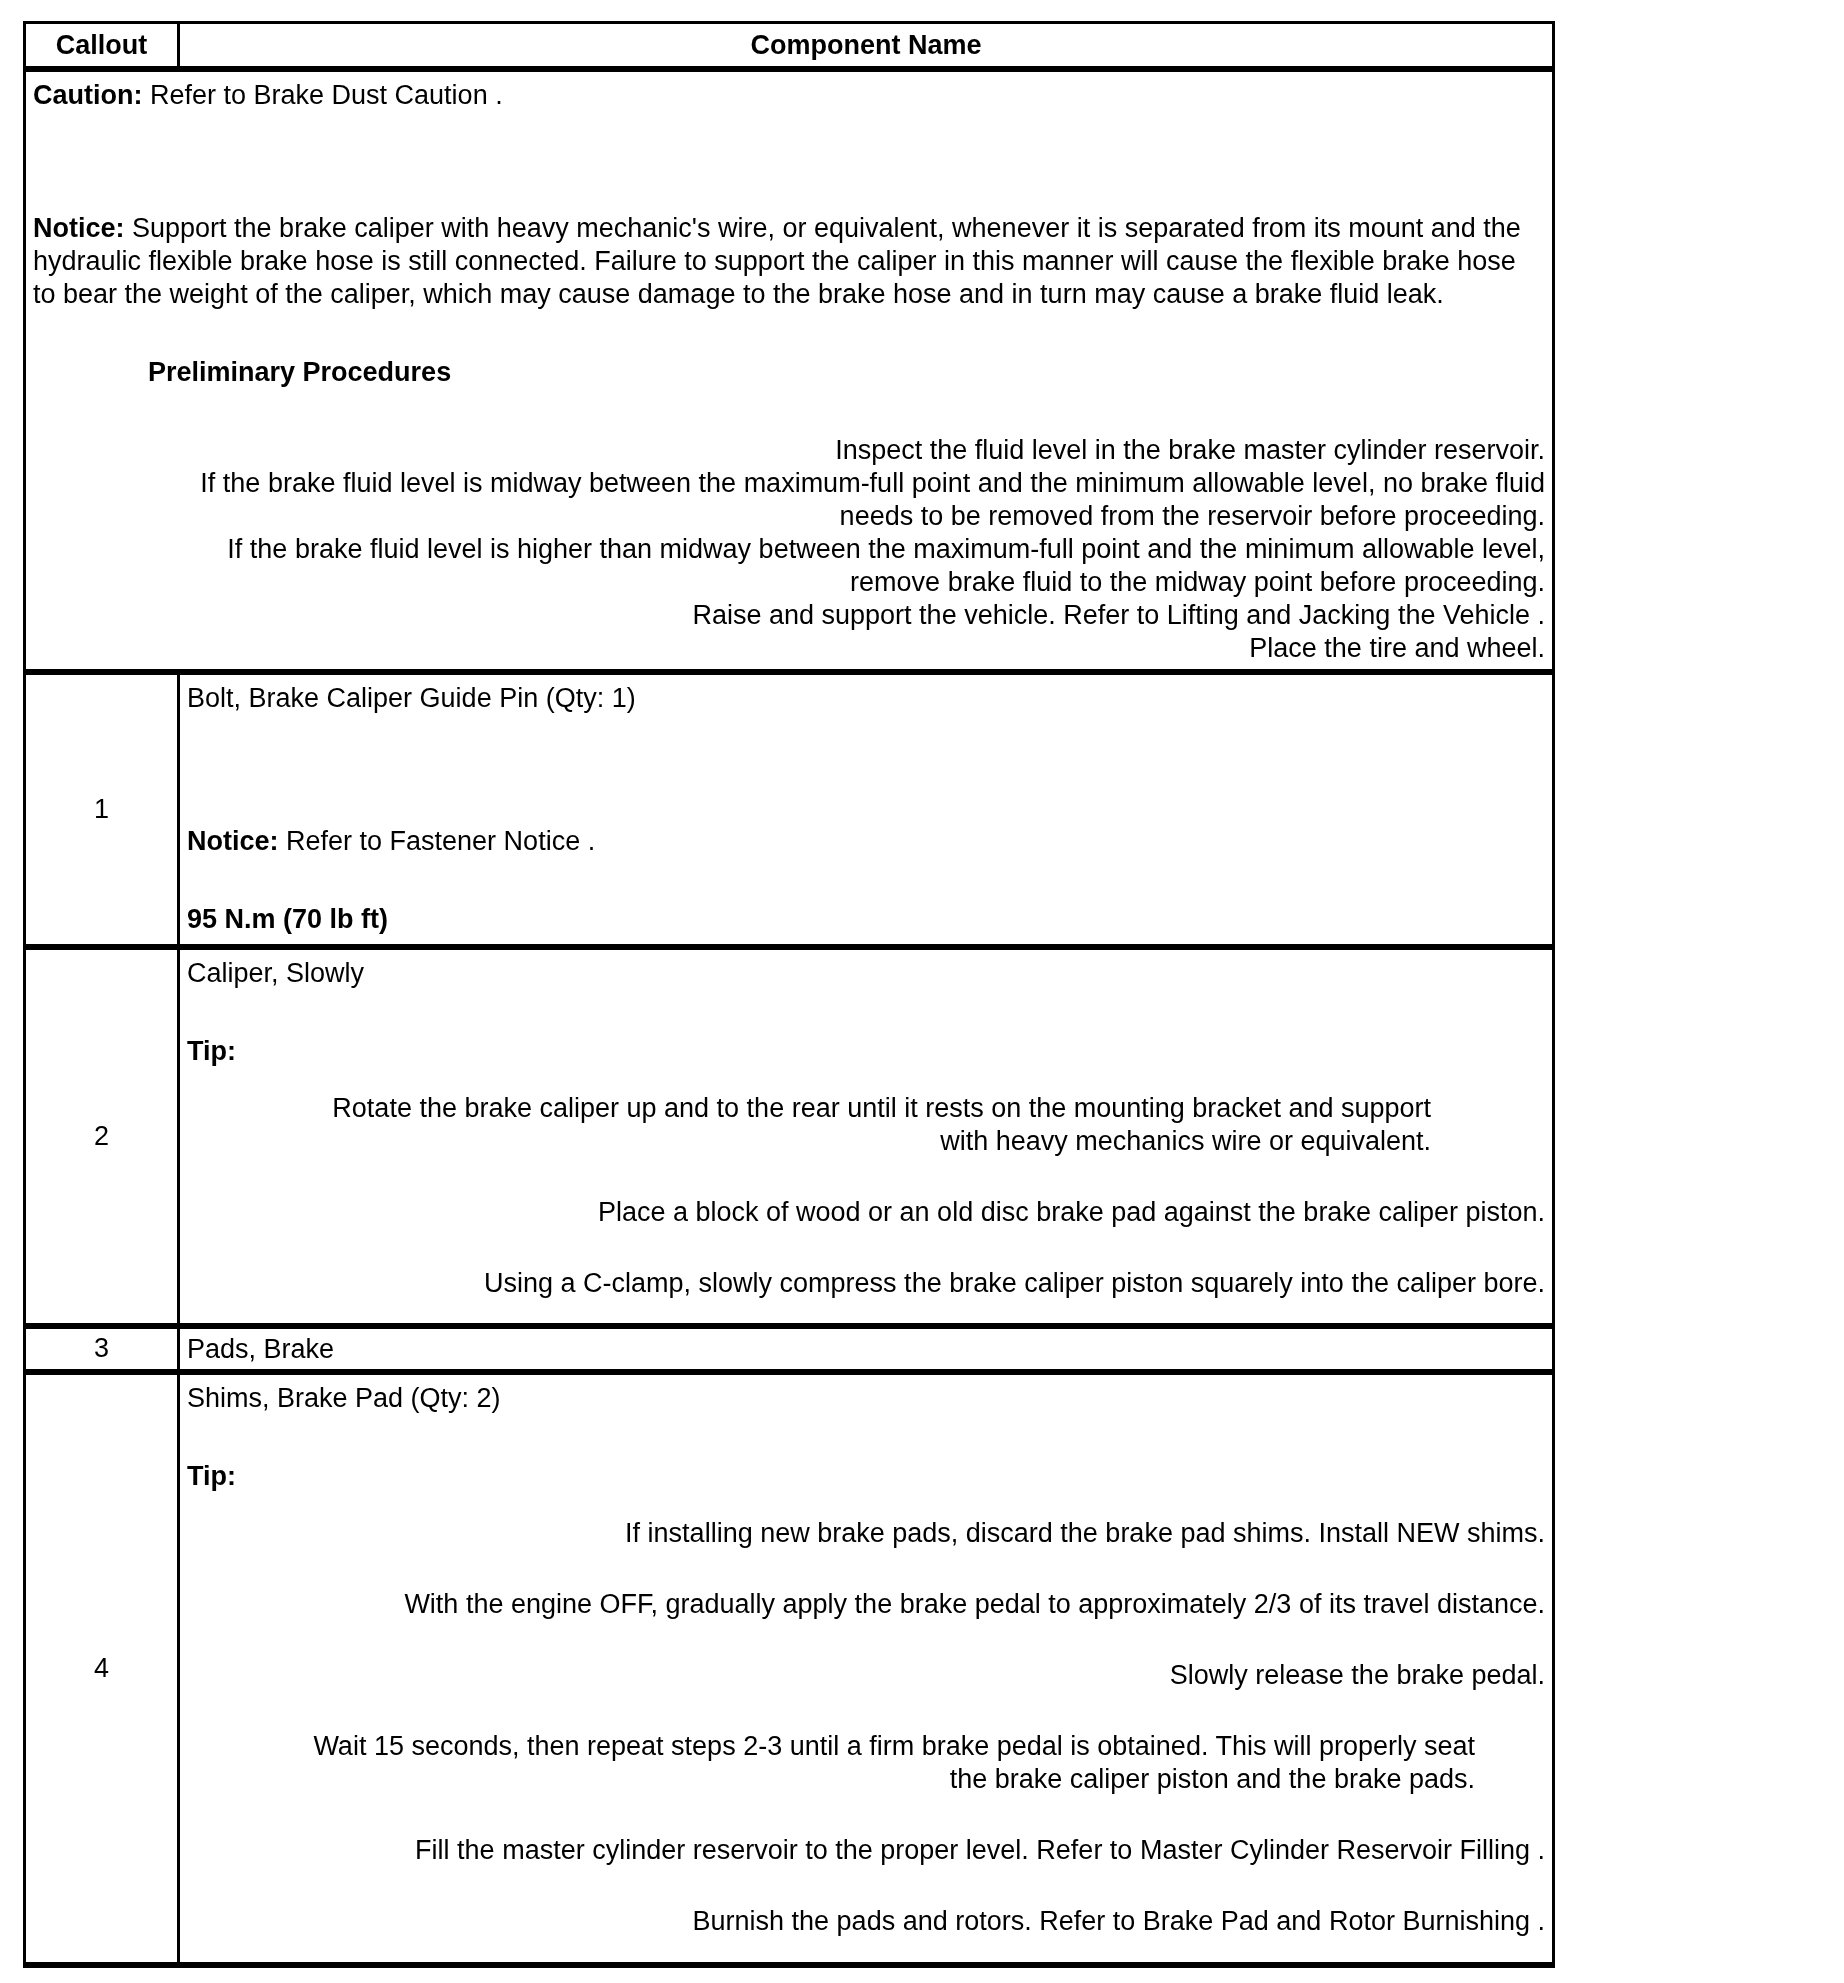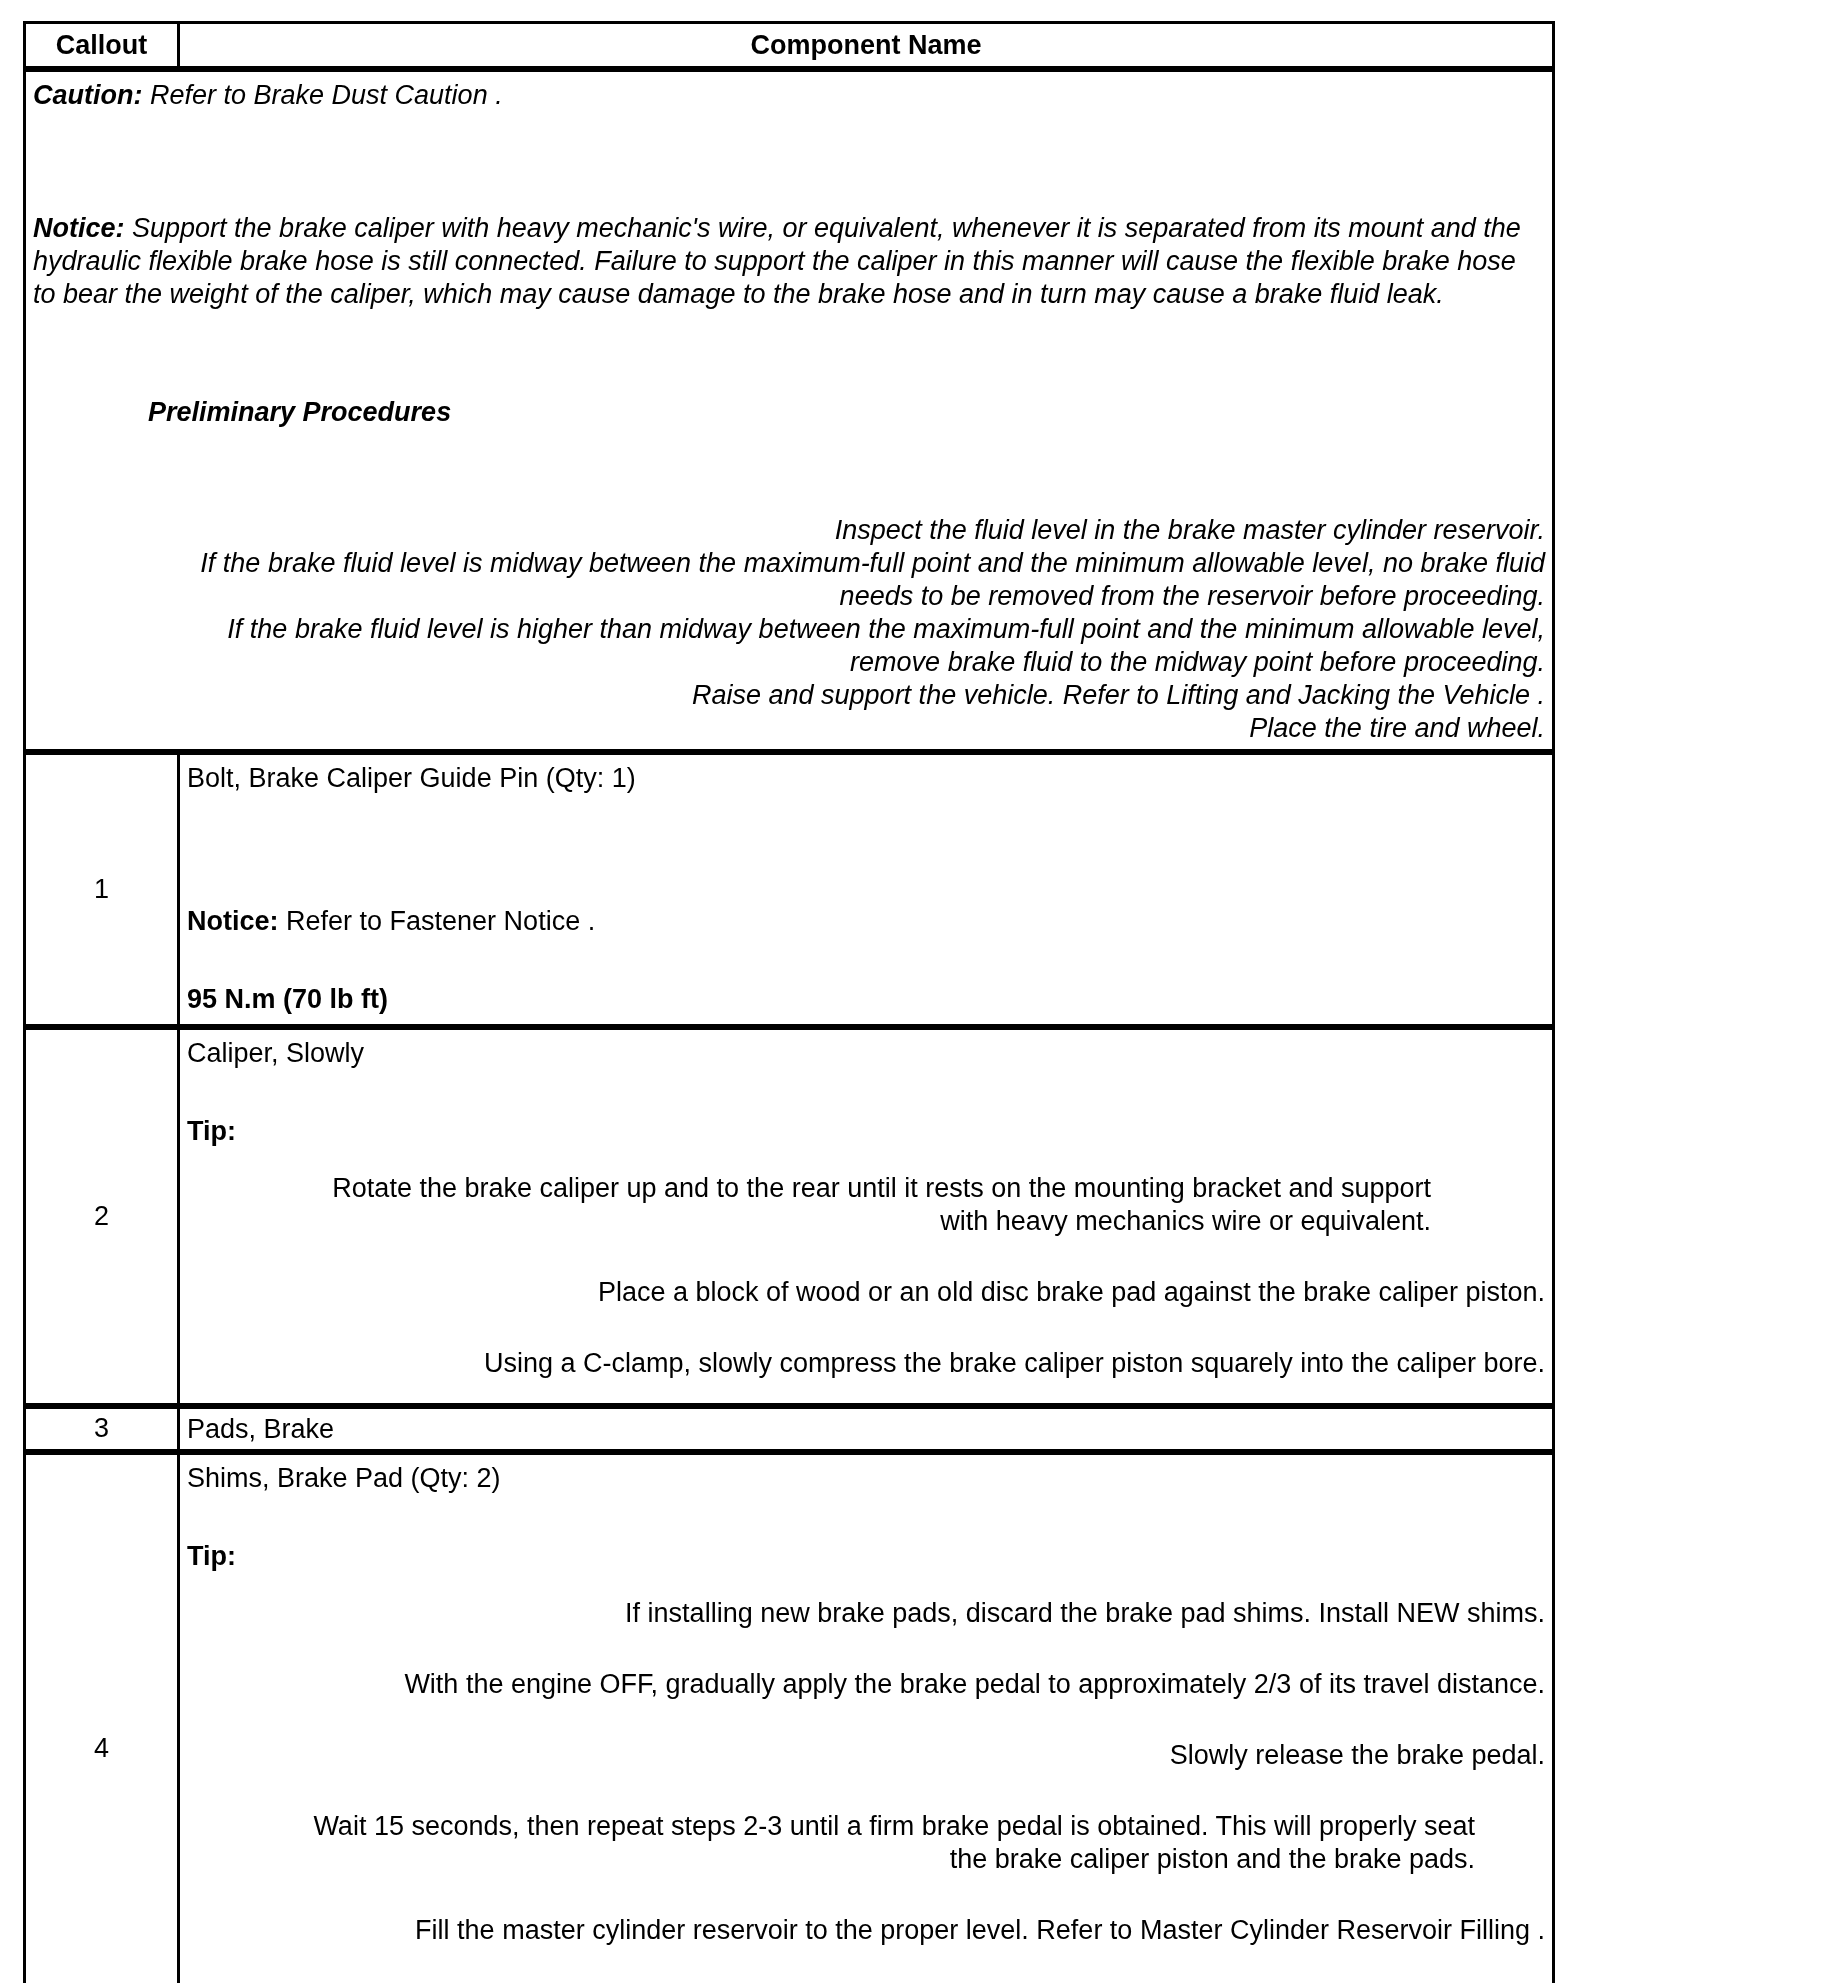--- a/index.html
+++ b/index.html
@@ -7,42 +7,42 @@
          font-family: "Liberation Sans", sans-serif; color: #000; }
   .tbl { position: absolute; left: 23px; top: 21px; width: 1532px; border-collapse: collapse; table-layout: fixed; }
   .tbl td, .tbl th { border: 3.5px solid #000; vertical-align: top; padding: 0; }
   .tbl th { font-weight: bold; font-size: 27px; height: 42px; text-align: center; vertical-align: middle; }
   .tbl tr.thick-top > td { border-top-width: 6.1px; }
   .c1 { width: 154px; }
   .callout-num { text-align: center; vertical-align: middle !important; font-size: 27px; }
   .txt { font-size: 27px; line-height: 33px; }
   .b { font-weight: bold; }
   .cell-pad { padding: 7px 7px 3.5px 7px !important; }
-  .indent1 { padding-left: 115px; margin-top: 40px; }
+  .indent1 { padding-left: 115px; }
   .indent2 { padding-left: 115px; margin-top: 24px; }
   .step { margin: 0; text-align: right; }
 </style>
 </head>
 <body>
 
 <table class="tbl">
   <colgroup>
       <col class="c1">
       <col>
     </colgroup>
   <thead>
     <tr>
       <th>Callout</th>
       <th>Component Name</th>
     </tr>
   </thead>
   <tbody>
 
     <tr class="thick-top">
-      <td colspan="2" class="cell-pad txt" style="height:583px;font-style:italic;">
+      <td colspan="2" class="cell-pad txt" style="height:583px;">
         <div>
           <span class="b">Caution:</span><span> Refer to Brake Dust Caution .</span>
         </div>
         <div style="height:100px"></div>
         <div>
           <span class="b">Notice:</span><span> Support the brake caliper with heavy mechanic's wire, or equivalent, whenever it is separated from its mount and the hydraulic flexible brake hose is still connected. Failure to support the caliper in this manner will cause the flexible brake hose to bear the weight of the caliper, which may cause damage to the brake hose and in turn may cause a brake fluid leak.</span>
         </div>
         <div style="height:45px"></div>
         <div class="b indent1">Preliminary Procedures</div>
         <div style="height:45px"></div>

